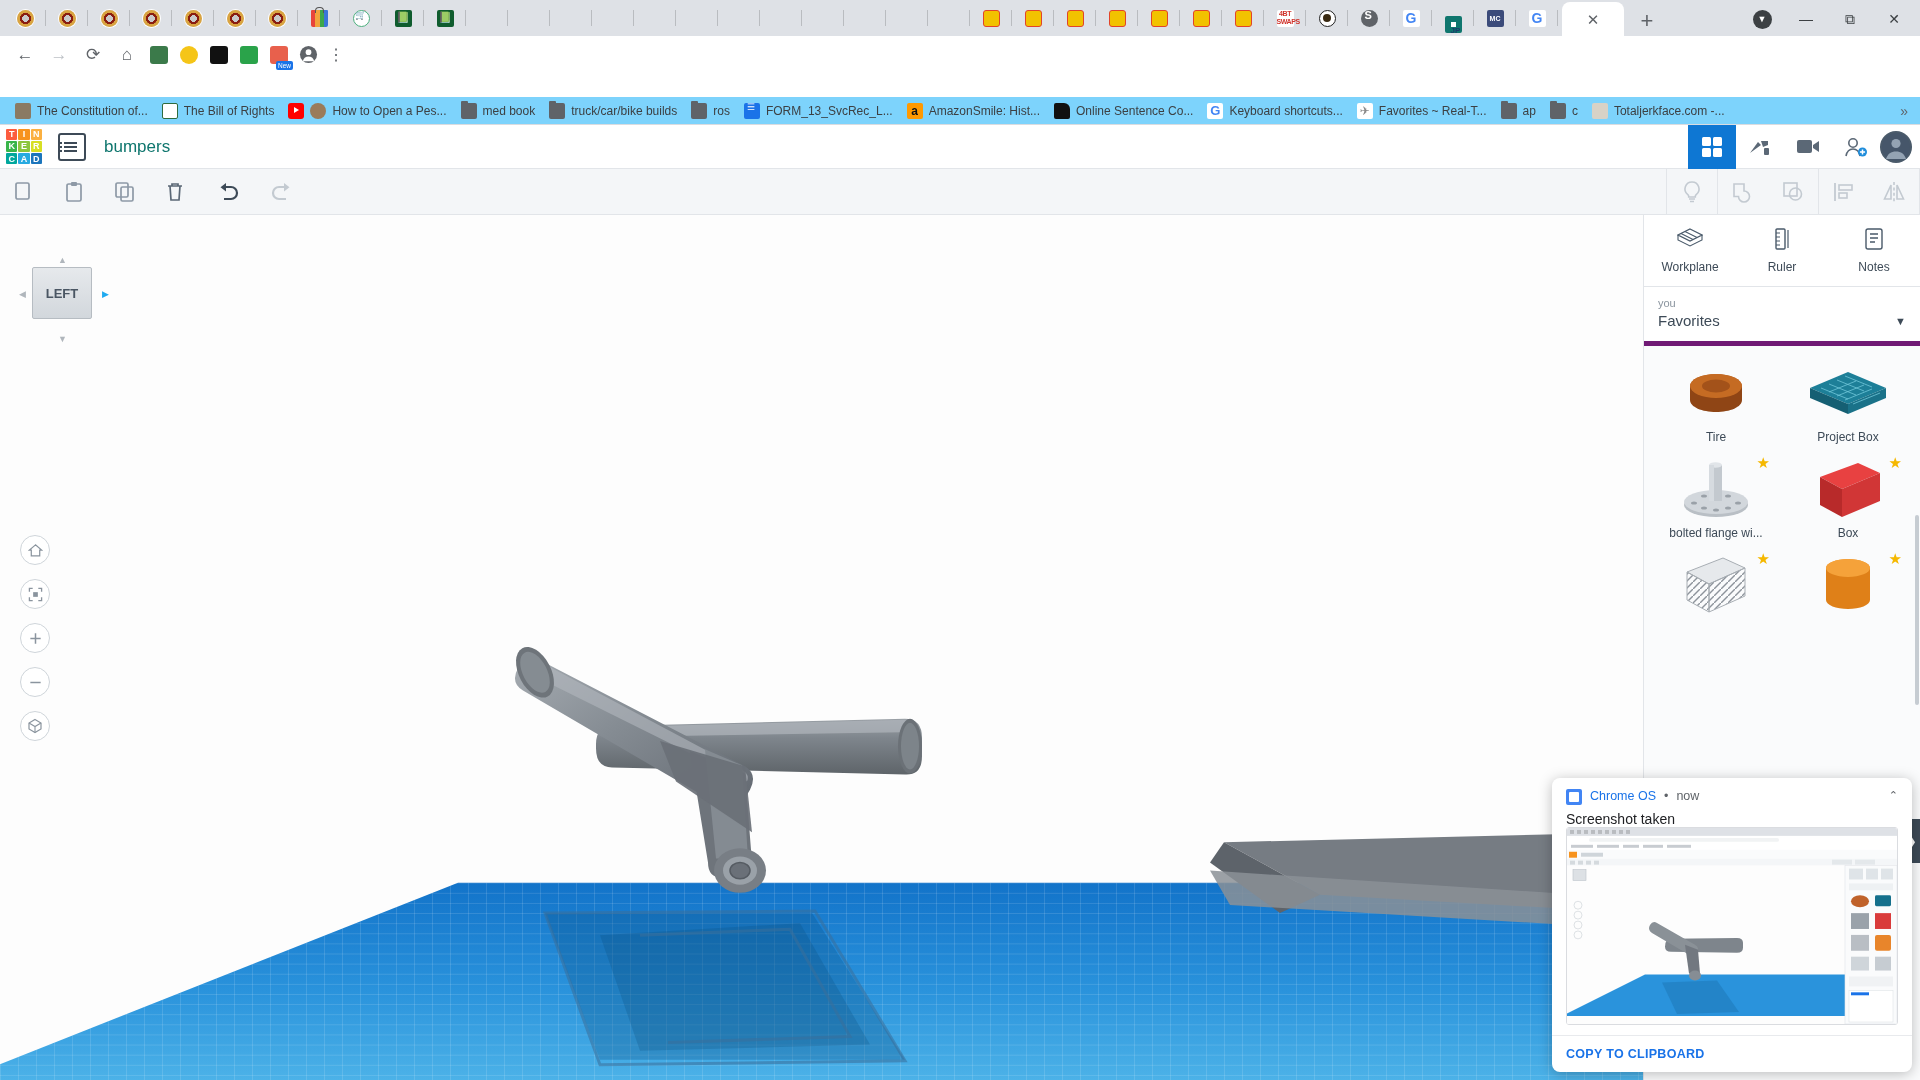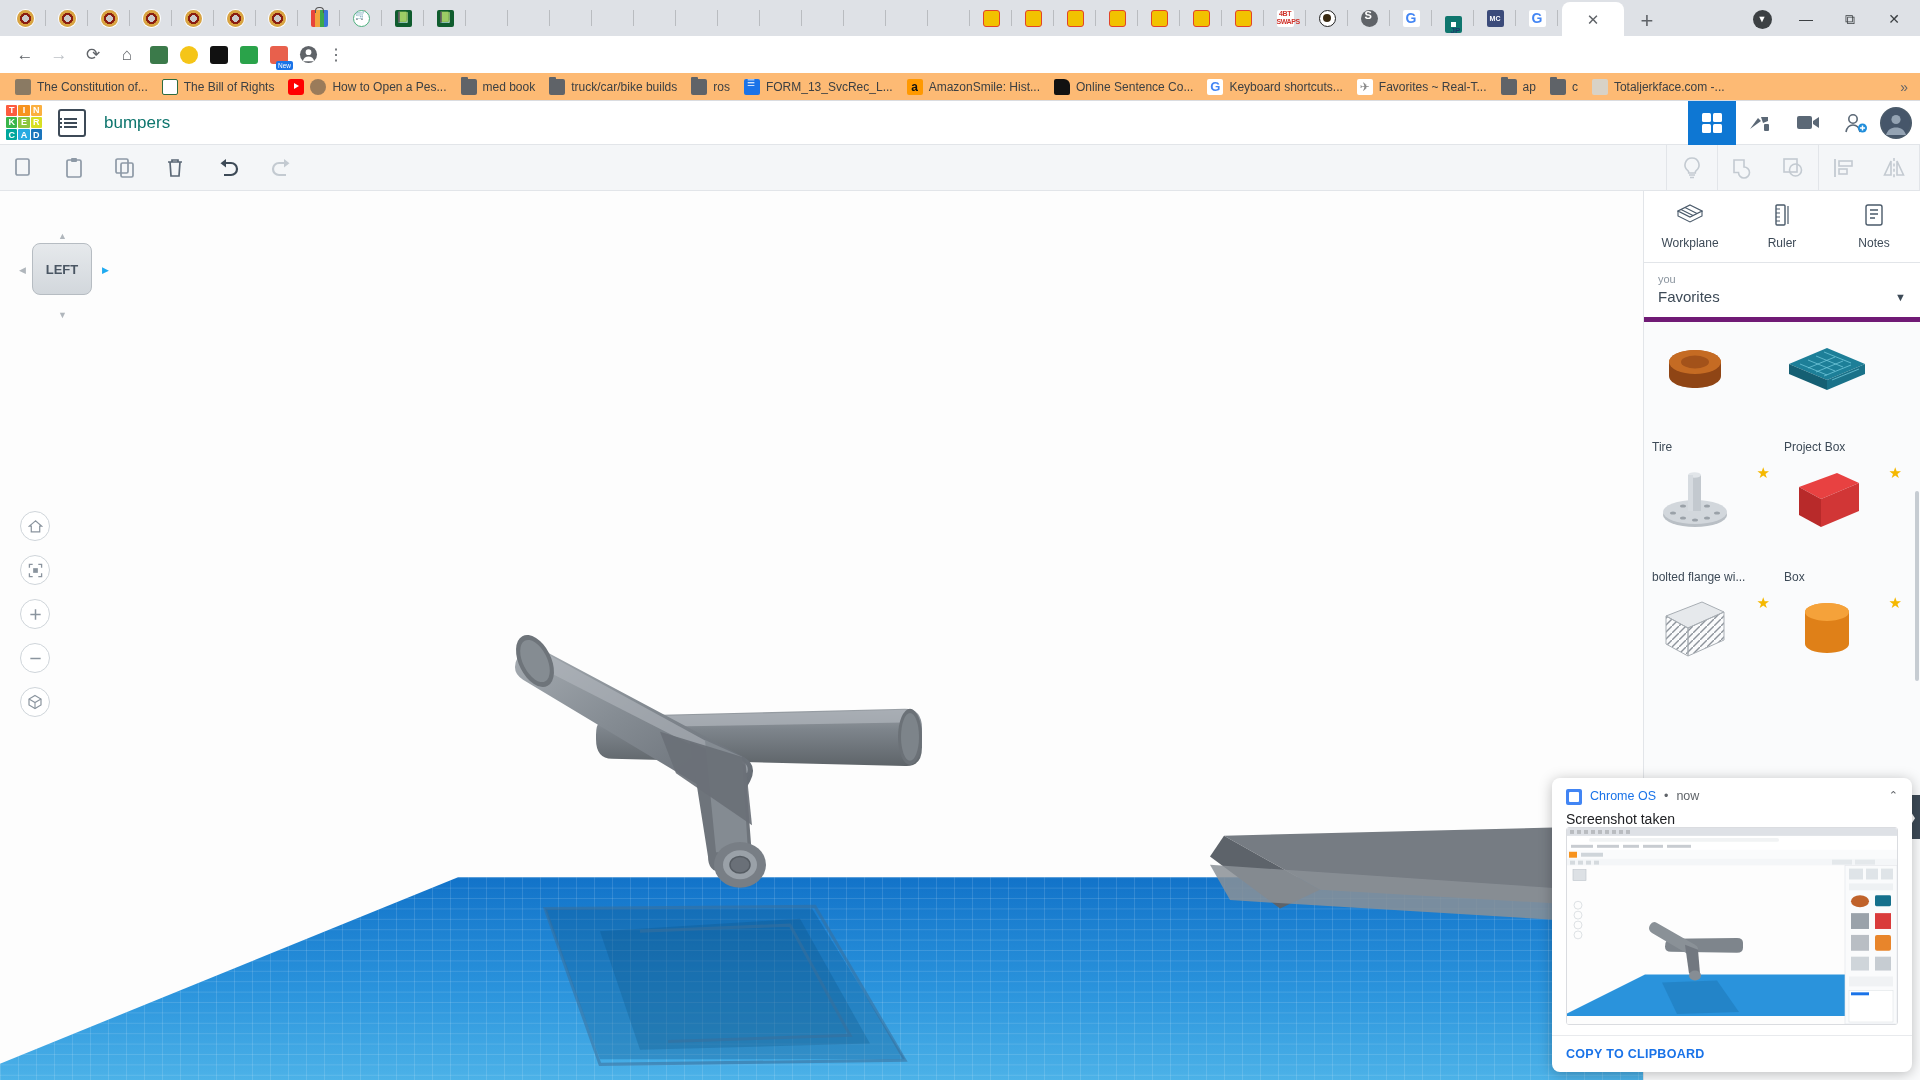--- a/index.html
+++ b/index.html
@@ -70,22 +70,22 @@
   .url-domain { color: #202124; }
   .url-path { color: #5f6368; }
   .star-ico { position: absolute; right: 12px; color: #5f6368; font-size: 14px; }
   .ext-icon { width: 26px; height: 26px; display:flex; align-items:center; justify-content:center; position: relative; margin: 0 2px; }
   .ext-sq { width: 18px; height: 18px; border-radius: 3px; display:block; }
   .newbadge { position: absolute; bottom: -2px; right: -1px; background: #1a73e8; color: #fff; font-size: 6.5px; padding: 0 2px; border-radius: 2px; line-height: 9px; }
   .avatar-btn { width: 28px; height: 28px; border-radius: 50%; display:flex; align-items:center; justify-content:center; color: #5f6368; font-size: 15px; }
   .menu-dots { width: 28px; height: 28px; display:flex; align-items:center; justify-content:center; color: #5f6368; font-size: 16px; letter-spacing: 0; }
 
   .bookmarks {
-    height: 28px; background: #fdba74; display: flex; align-items: center;
-    padding: 0 8px; flex: 0 0 28px; border-bottom: 1px solid #dadce0; overflow: hidden;
+    height: 28px; background: #7dd3fc; display: flex; align-items: center;
+    padding: 0 8px; flex: 0 0 28px; border-bottom: 1px solid #dadce0; overflow: hidden; margin-top: 24px;
   }
   .bm { display: flex; align-items: center; padding: 0 7px; height: 22px; font-size: 12px; color: #3c4043; white-space: nowrap; flex: 0 0 auto; }
   .bm-ico { width: 16px; height: 16px; margin-right: 6px; flex: 0 0 16px; border-radius: 2px; position: relative; }
   .bm-folder { background: #5f6368; border-radius: 2px; }
   .bm-folder::before { content:""; position:absolute; left:0; top:-2px; width:7px; height:4px; background:#5f6368; border-radius: 1px 1px 0 0; }
   .bm-constitution { background: #8a7a63; }
   .bm-bill { background: #fff; border: 1px solid #2e6b3e; }
   .bm-yt { background: #ff0000; border-radius: 3px; }
   .bm-yt::after { content:""; position:absolute; left:6px; top:4px; border-left: 5px solid #fff; border-top: 3.5px solid transparent; border-bottom: 3.5px solid transparent; }
   .bm-pes { background: #9a7b5a; border-radius: 50%; }
@@ -125,21 +125,21 @@
   .tb-sep { width: 1px; height: 46px; background: #e2e5e9; }
   .tb-spacer { flex: 1; }
   .tb-group { display: flex; align-items: center; height: 46px; }
   .tb-text-btn { padding: 0 20px; height: 46px; display: flex; align-items: center; font-size: 14px; color: #3d4a57; border-left: 1px solid #e2e5e9; }
 
   .tc-body { flex: 1; display: flex; position: relative; overflow: hidden; }
 
   
   .canvas { flex: 1; position: relative; background: #fdfdfd; overflow: hidden; }
   .viewcube { position: absolute; left: 32px; top: 52px; width: 64px; height: 64px; }
-  .vc-face { width: 60px; height: 52px; background: linear-gradient(180deg,#e6e9ec 0%, #d2d7dc 100%); border: 1px solid #b6bcc2; display:flex; align-items:center; justify-content:center; font-size: 13px; font-weight: bold; color: #4a5663; border-radius: 8px; }
+  .vc-face { width: 60px; height: 52px; background: linear-gradient(180deg,#e6e9ec 0%, #d2d7dc 100%); border: 1px solid #b6bcc2; display:flex; align-items:center; justify-content:center; font-size: 13px; font-weight: bold; color: #4a5663; border-radius: 2px; }
   .vc-arrow { position: absolute; color: #b0b6bc; font-size: 9px; }
   .vc-arrow.up { top: -12px; left: 26px; }
   .vc-arrow.down { bottom: -13px; left: 26px; }
   .vc-arrow.left { left: -13px; top: 22px; }
   .vc-arrow.right { right: -13px; top: 22px; color: #1faaf0; }
 
   .navtools { position: absolute; left: 20px; top: 320px; display: flex; flex-direction: column; gap: 14px; }
   .navtool { width: 30px; height: 30px; border-radius: 50%; border: 1px solid #cfd5da; background: #fff; display:flex; align-items:center; justify-content:center; color: #8a949e; font-size: 14px; }
 
   .panel-handle {
@@ -153,21 +153,21 @@
   }
 
   
   .rpanel { width: 277px; flex: 0 0 277px; background: #fafbfc; border-left: 1px solid #e2e5e9; display: flex; flex-direction: column; position: relative; }
   .rp-tabs { display: flex; height: 72px; border-bottom: 1px solid #e2e5e9; background: #fff; }
   .rp-tab { flex: 1; display: flex; flex-direction: column; align-items: center; justify-content: center; gap: 6px; font-size: 12px; color: #3d4a57; }
   .rp-select-wrap { padding: 10px 14px 12px; border-bottom: 5px solid #701a75; background: #fff; }
   .rp-select-label { font-size: 11px; color: #8a949e; margin-bottom: 3px; }
   .rp-select { display: flex; align-items: center; justify-content: space-between; font-size: 15px; color: #3d4a57; }
   .rp-grid { padding: 12px 8px; display: grid; grid-template-columns: 1fr 1fr; gap: 6px 4px; overflow: hidden; }
-  .shape-cell { display: flex; flex-direction: column; align-items: flex-start; position: relative; padding: 4px 0; gap: 34px; }
+  .shape-cell { display: flex; flex-direction: column; align-items: center; position: relative; padding: 4px 0; }
   .shape-thumb { width: 86px; height: 64px; display: flex; align-items: center; justify-content: center; }
   .shape-label { font-size: 12px; color: #3d4a57; margin-top: 4px; white-space: nowrap; overflow: hidden; text-overflow: ellipsis; max-width: 110px; }
   .star-badge { position: absolute; right: 10px; top: 0px; color: #f5b800; font-size: 15px; }
   .rp-scrollbar { position: absolute; right: 1px; top: 300px; width: 4px; height: 190px; background: #c6ccd2; border-radius: 2px; }
 
   
   .notif {
     position: absolute; right: 8px; bottom: 8px; width: 360px;
     background: #fff; border-radius: 8px; box-shadow: 0 2px 14px rgba(0,0,0,.26);
     overflow: hidden; z-index: 20; font-size: 13px;

